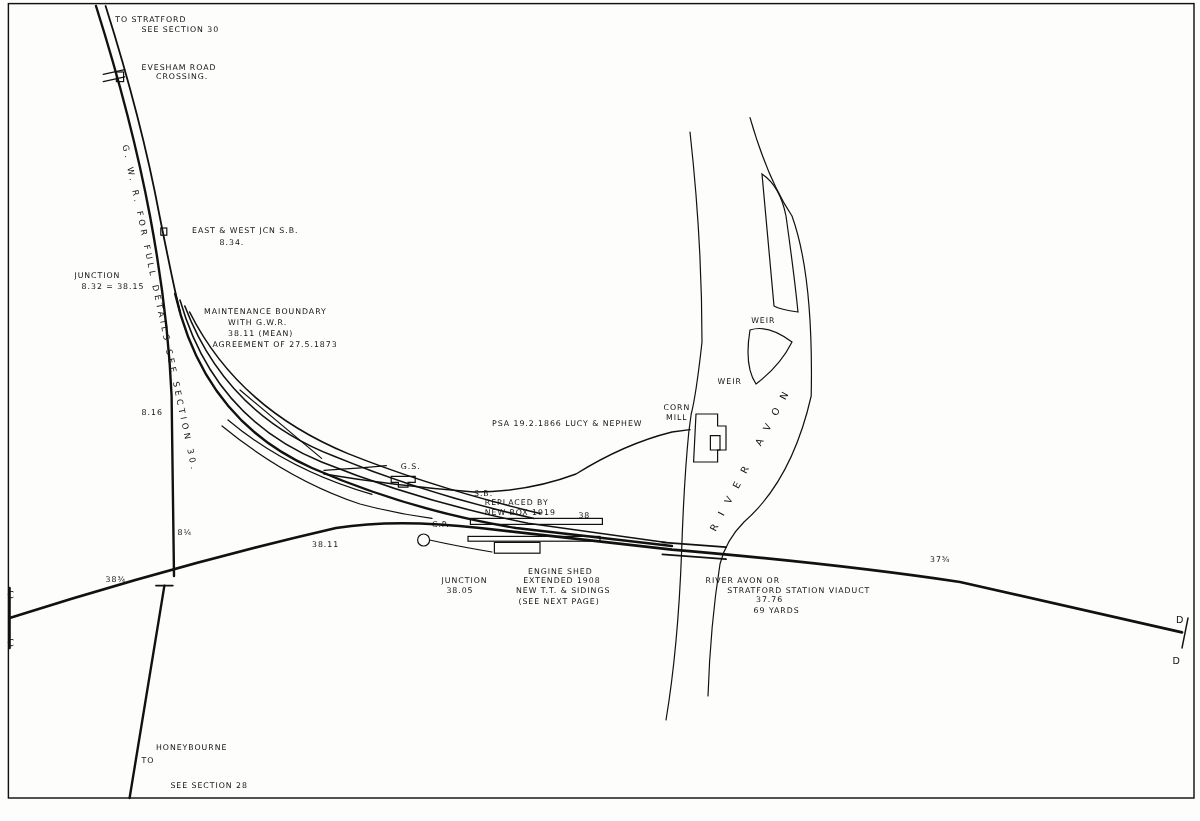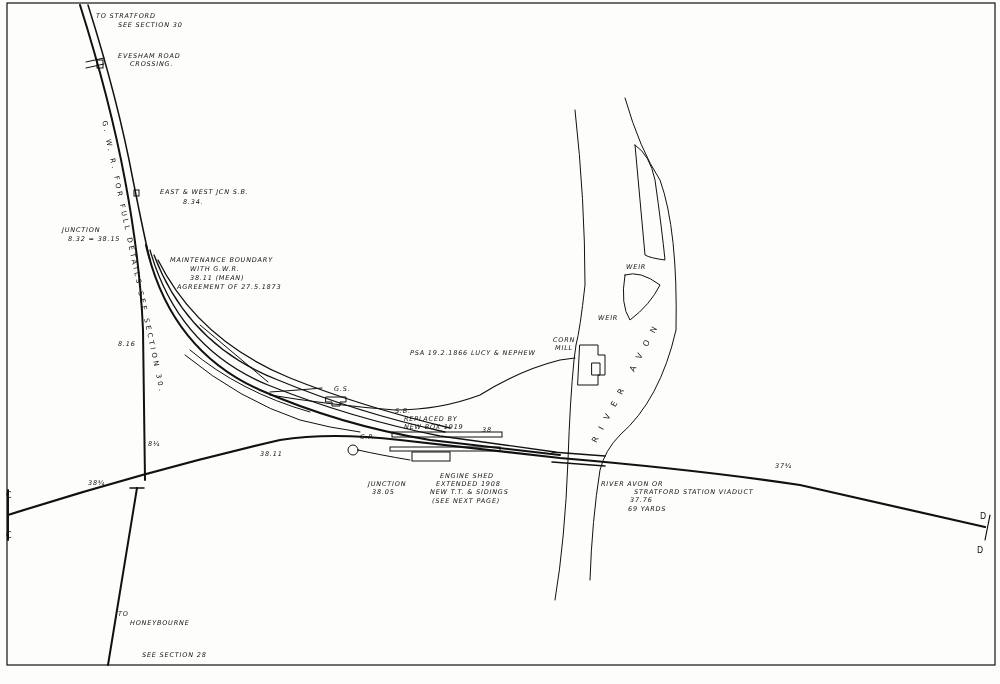--- a/index.html
+++ b/index.html
@@ -1,18 +1,18 @@
 <!DOCTYPE html>
 <html><head>
 <meta charset="utf-8">
 <style>
   html, body { margin:0; padding:0; background:#fff; }
   body { width:1000px; height:684px; position:relative; overflow:hidden; font-family:"DejaVu Sans", sans-serif; }
   #map { position:absolute; left:0; top:0; width:1000px; height:684px; background:#fdfdfb; }
-  .lbl { position:absolute; font-family:"DejaVu Sans", sans-serif; font-size:6.5px; letter-spacing:0.8px; color:#111; text-transform:uppercase; line-height:1.35; white-space:nowrap;font-style:italic; }
+  .lbl { position:absolute; font-family:"DejaVu Sans", sans-serif; font-size:6.5px; letter-spacing:0.8px; color:#111; text-transform:uppercase; line-height:1.35; white-space:nowrap; }
   .lbl.c { text-align:right; }
   .title { position:absolute; left:812px; top:12px; font-size:11px; letter-spacing:1px; color:#111; font-family:"DejaVu Sans", sans-serif; border-bottom:1.5px solid #111; padding-bottom:1px; }
   .title:after { content:""; position:absolute; left:0; right:0; bottom:-4px; border-bottom:1px solid #111; }
   .vert { position:absolute; font-family:"DejaVu Sans", sans-serif; font-size:7px; letter-spacing:3px; color:#111; transform-origin:left top; white-space:nowrap; text-transform:uppercase; }
   .river { position:absolute; font-family:"DejaVu Sans", sans-serif; font-size:8px; letter-spacing:9px; color:#111; transform-origin:left top; white-space:nowrap; }
   .edge { position:absolute; font-size:8px; font-family:"DejaVu Sans", sans-serif; color:#111; }
 </style>
 </head>
 <body>
 
@@ -95,26 +95,26 @@
   <div class="lbl" style="left:395px;top:407px">S.B.</div>
   <div class="lbl" style="left:404px;top:415px">REPLACED BY</div>
   <div class="lbl" style="left:404px;top:423px">NEW BOX 1919</div>
   <div class="lbl" style="left:482px;top:426px">38</div>
   <div class="lbl" style="left:368px;top:480px">JUNCTION</div>
   <div class="lbl" style="left:372px;top:488px">38.05</div>
   <div class="lbl c" style="left:440px;top:472px">ENGINE SHED</div>
   <div class="lbl c" style="left:436px;top:480px">EXTENDED 1908</div>
   <div class="lbl c" style="left:430px;top:488px">NEW T.T. &amp; SIDINGS</div>
   <div class="lbl c" style="left:432px;top:497px">(SEE NEXT PAGE)</div>
-  <div class="lbl" style="left:601px;top:480px">RIVER AVON OR</div>
-  <div class="lbl" style="left:634px;top:488px">STRATFORD STATION VIADUCT</div>
+  <div class="lbl" style="left:588px;top:480px">RIVER AVON OR</div>
+  <div class="lbl" style="left:606px;top:488px">STRATFORD STATION VIADUCT</div>
   <div class="lbl" style="left:630px;top:496px">37.76</div>
   <div class="lbl" style="left:628px;top:505px">69 YARDS</div>
   <div class="lbl" style="left:775px;top:462px">37¾</div>
   <div class="river" style="left:590px;top:440px;transform:rotate(-62deg)">RIVER AVON</div>
-  <div class="lbl" style="left:118px;top:610px">To</div>
+  <div class="lbl" style="left:118px;top:630px">To</div>
   <div class="lbl" style="left:130px;top:619px">HONEYBOURNE</div>
   <div class="lbl" style="left:142px;top:651px">SEE SECTION 28</div>
   <div class="edge" style="left:6px;top:491px">C</div>
   <div class="edge" style="left:6px;top:531px">C</div>
   <div class="edge" style="left:980px;top:512px">D</div>
   <div class="edge" style="left:977px;top:546px">D</div>
 </div>
 
 </body></html>

